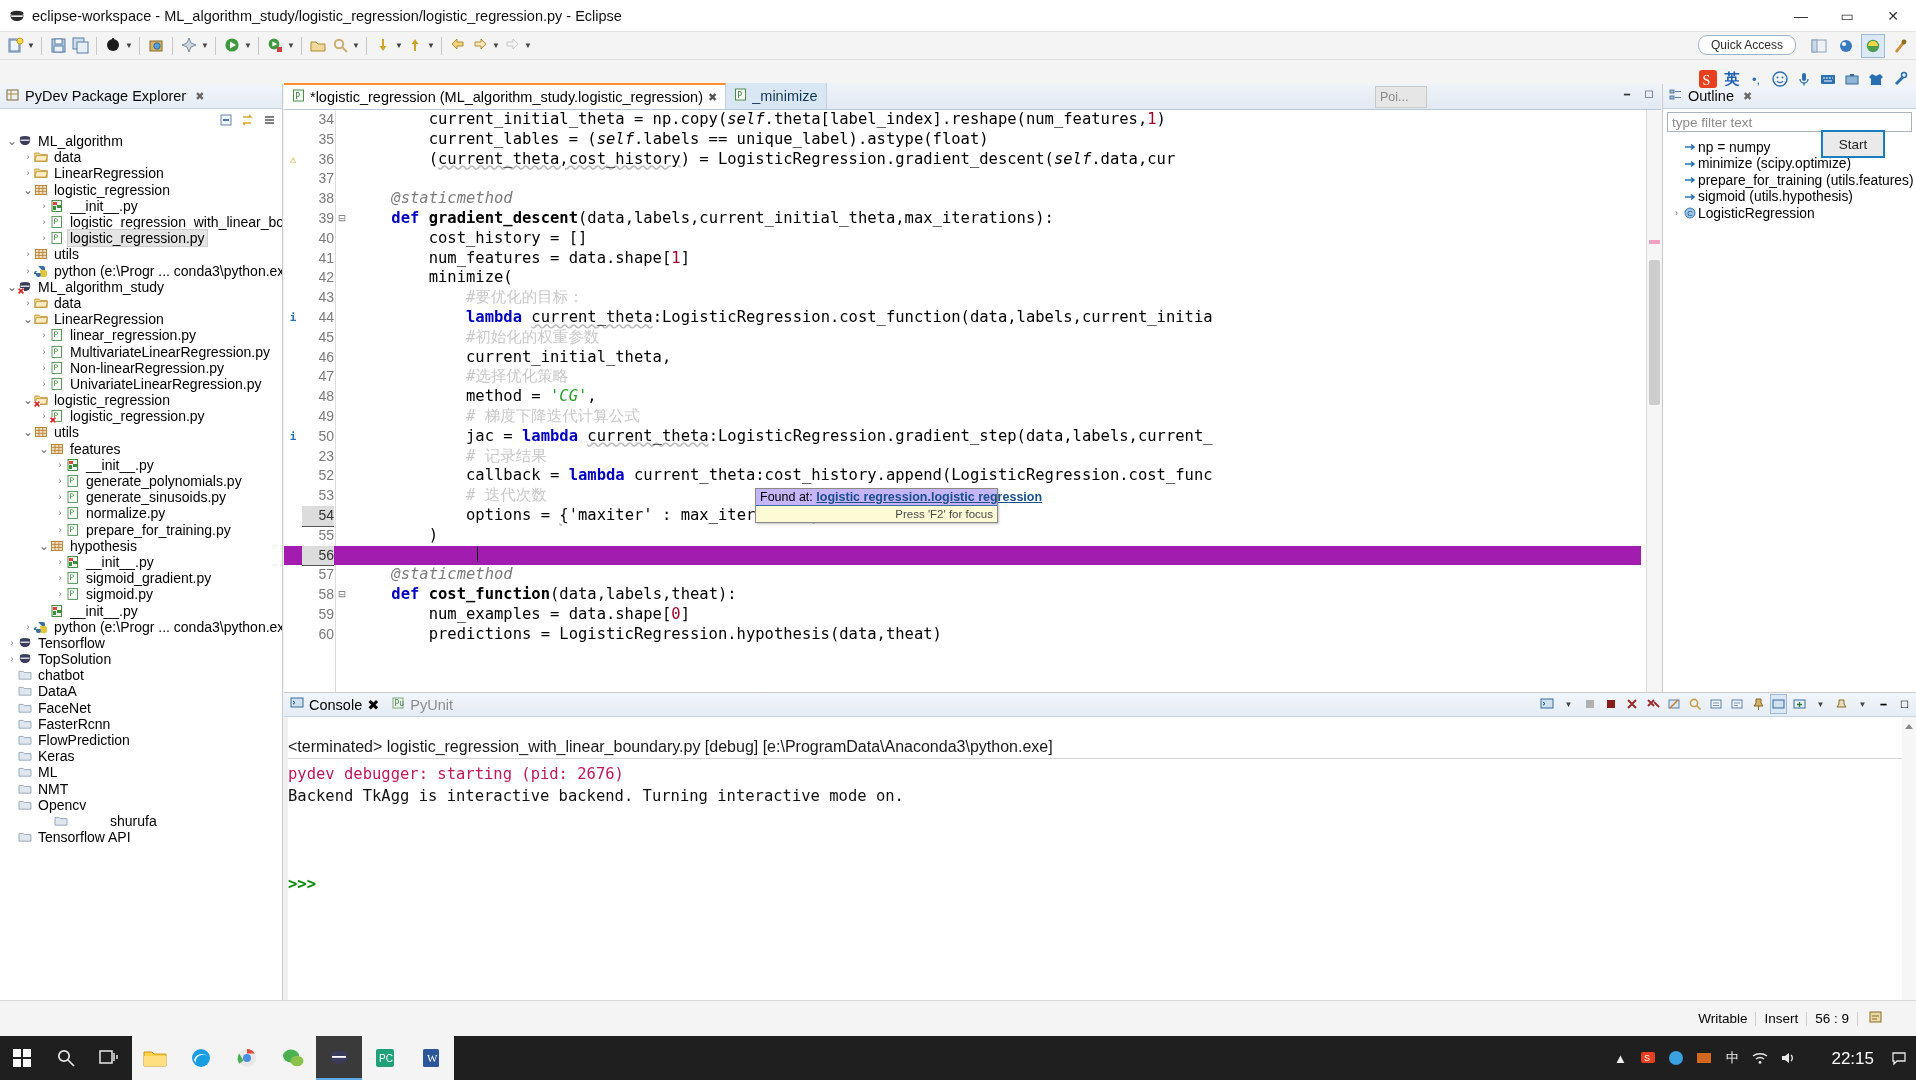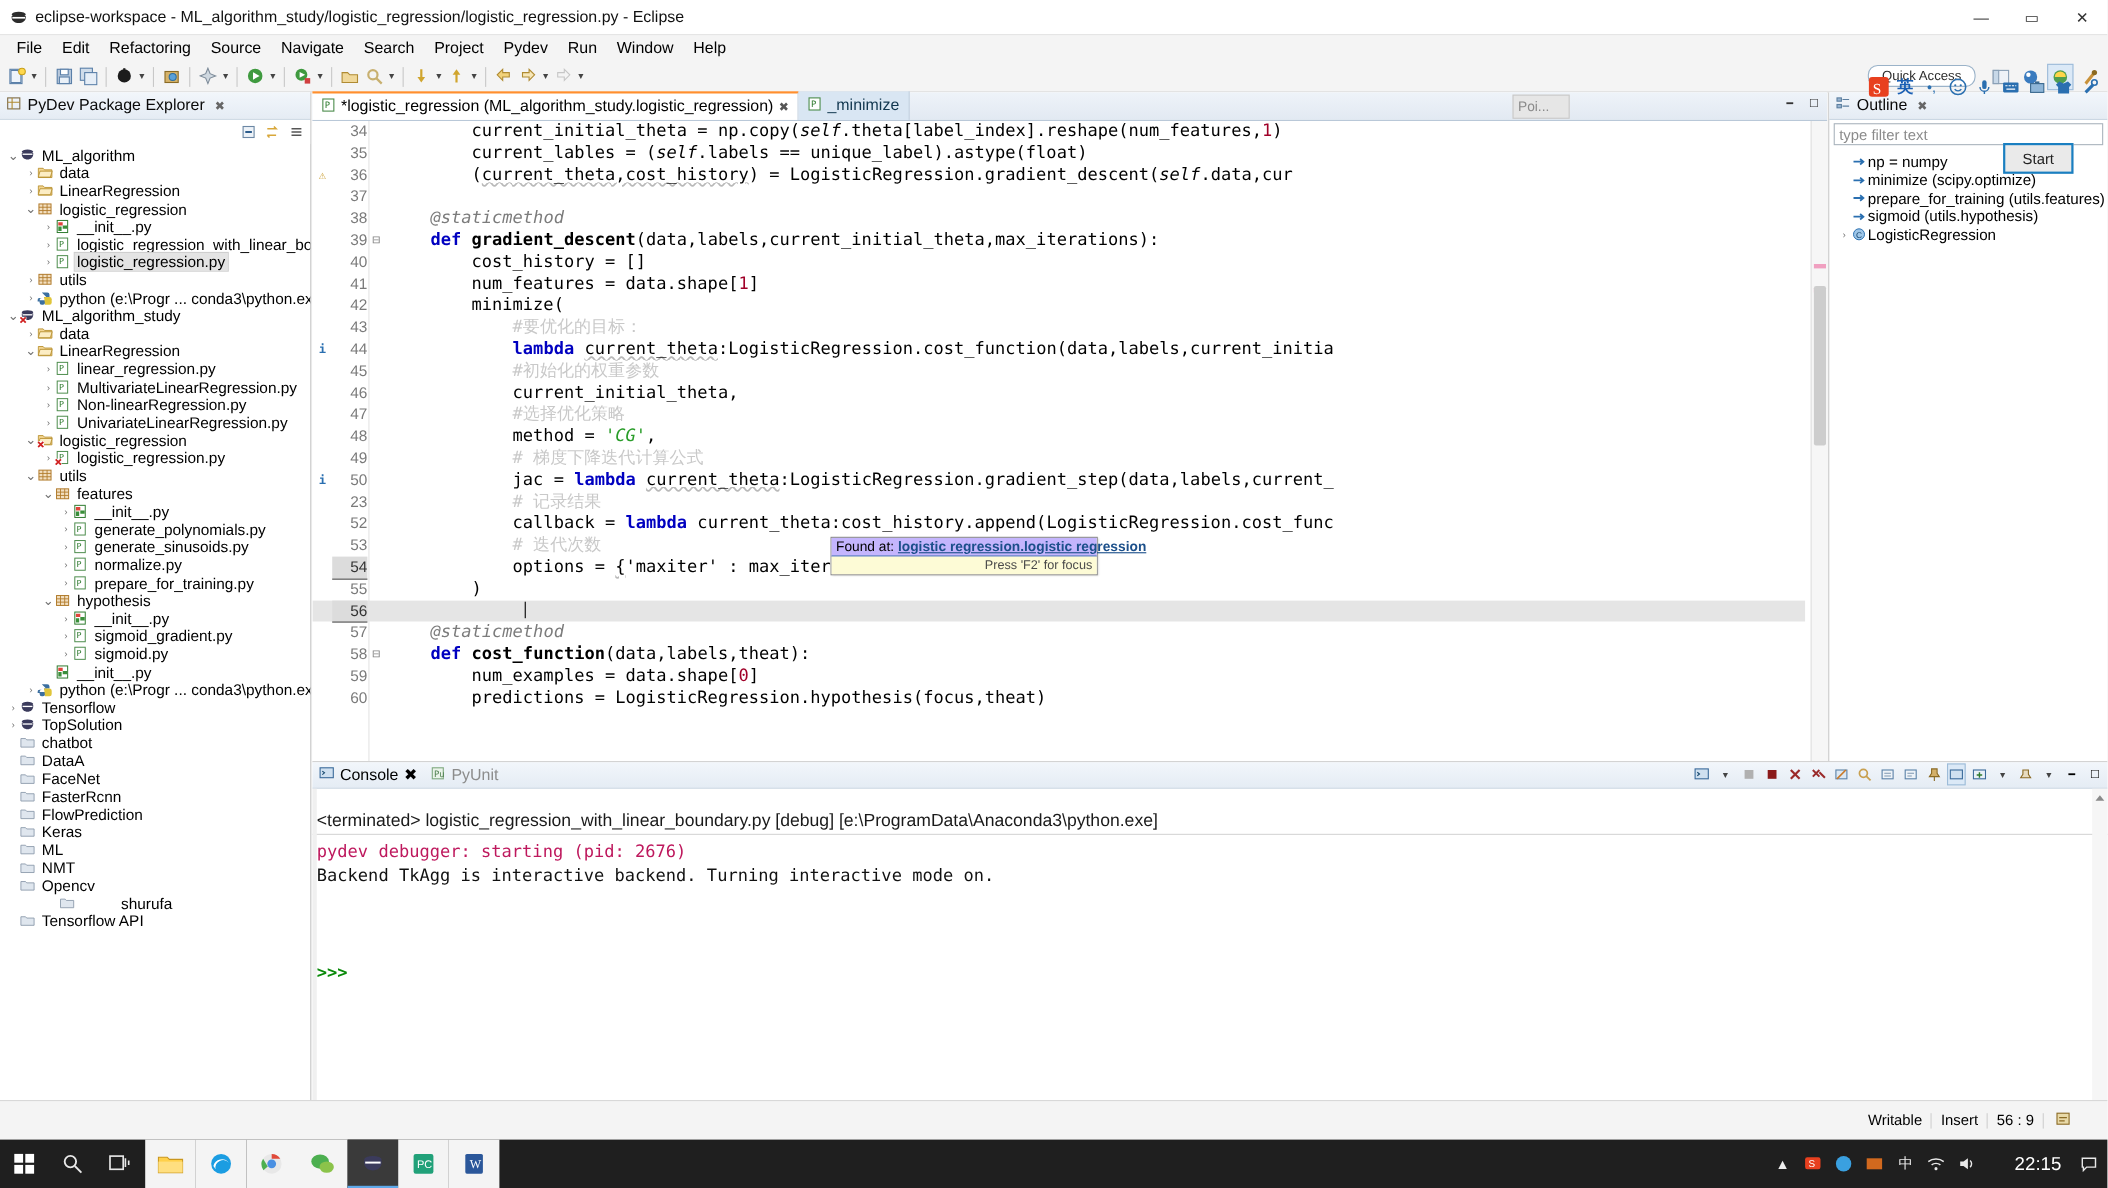--- a/index.html
+++ b/index.html
@@ -78,21 +78,21 @@
                 border-right:1px solid #ddd; }
   .gutter-fold { position:absolute; left:52px; top:0; width:14px; bottom:16px; background:#fff; }
   .codelines { position:absolute; left:0; top:0; right:20px; bottom:16px; }
   .cl { position:relative; height:19.8px; line-height:19.8px; white-space:pre;
         font-family:"DejaVu Sans Mono", monospace; font-size:15.5px; }
   .cl .ln { position:absolute; left:18px; width:32px; text-align:right; color:#7a7a7a;
             font-family:"Liberation Sans", sans-serif; font-size:14px; }
   .cl .mk { position:absolute; left:2px; width:14px; text-align:center; font-size:11px; }
   .cl .fd { position:absolute; left:52px; width:12px; text-align:center; color:#888; font-size:12px; }
   .cl .src { position:absolute; left:70px; right:0; }
-  .cl.cur { background:#e5e5e5;text-decoration:underline; }
+  .cl.cur { background:#a21caf;text-decoration:underline; }
   .cl.cur .ln { background:#dcdcdc; color:#333; border-bottom:1px solid #555; }
   .kw { color:#0000c0; font-weight:bold; }
   .cmt-cn { color:#c9c9c9; }
   .str { color:#2a9d2a; font-style:italic; }
   .num { color:#a00028; }
   .self { color:#000; font-style:italic; }
   .deco { color:#7c7c7c; font-style:italic; }
   .und { text-decoration:underline; text-decoration-style:wavy; text-decoration-color:#b9b9b9; }
 
   .v-scroll-ed { position:absolute; right:0; top:26px; width:15px; bottom:16px; background:#f6f6f6;
@@ -176,33 +176,20 @@
       </svg>
     </span>
     <span class="tb-text">eclipse-workspace - ML_algorithm_study/logistic_regression/logistic_regression.py - Eclipse</span>
     <div class="winbtns">
       <div class="winbtn">—</div>
       <div class="winbtn">▭</div>
       <div class="winbtn close">✕</div>
     </div>
   </div>
 
-  <div class="menubar">
-    <div class="mi">File</div>
-    <div class="mi">Edit</div>
-    <div class="mi">Refactoring</div>
-    <div class="mi">Source</div>
-    <div class="mi">Navigate</div>
-    <div class="mi">Search</div>
-    <div class="mi">Project</div>
-    <div class="mi">Pydev</div>
-    <div class="mi">Run</div>
-    <div class="mi">Window</div>
-    <div class="mi">Help</div>
-  </div>
 
   <div class="toolbar">
     <div class="tb-btn">
       <svg width="17" height="17">
           <rect x="2" y="2" width="11" height="13" fill="#fff" stroke="#5a7fa8"></rect>
           <path d="M3 3h6l3 3v8H3z" fill="#eef4fa" stroke="#5a7fa8"></path>
           <circle cx="13" cy="4" r="3" fill="#ffd84d" stroke="#c9a019"></circle>
         </svg>
     </div>
     <div class="tb-arrow">▼</div>
@@ -872,21 +859,21 @@
             <div class="cl"><span class="mk"><span style="color:#2a6fb0;font-weight:bold;">i</span></span><span class="ln">50</span><span class="fd"></span><span class="src">            jac = <span class="kw">lambda</span> <span class="und">current_theta</span>:LogisticRegression.gradient_step(data,labels,current_</span></div>
             <div class="cl"><span class="mk"></span><span class="ln">23</span><span class="fd"></span><span class="src">            <span class="cmt-cn"># 记录结果</span></span></div>
             <div class="cl"><span class="mk"></span><span class="ln">52</span><span class="fd"></span><span class="src">            callback = <span class="kw">lambda</span> current_theta:cost_history.append(LogisticRegression.cost_func</span></div>
             <div class="cl"><span class="mk"></span><span class="ln">53</span><span class="fd"></span><span class="src">            <span class="cmt-cn"># 迭代次数</span></span></div>
             <div class="cl"><span class="mk"></span><span class="ln" style="background:#dcdcdc;color:#333;border-bottom:1px solid #555;">54</span><span class="fd"></span><span class="src">            options = <span class="und">{</span>'maxiter' : max_iterations}</span></div>
             <div class="cl"><span class="mk"></span><span class="ln">55</span><span class="fd"></span><span class="src">        )</span></div>
             <div class="cl cur"><span class="mk"></span><span class="ln">56</span><span class="fd"></span><span class="src">        <span style="display: inline-block; width: 1px; height: 15px; background: rgb(0, 0, 0); vertical-align: -2px; margin-left: 48px;"></span></span></div>
             <div class="cl"><span class="mk"></span><span class="ln">57</span><span class="fd"></span><span class="src">    <span class="deco">@staticmethod</span></span></div>
             <div class="cl"><span class="mk"></span><span class="ln">58</span><span class="fd">⊟</span><span class="src">    <span class="kw">def</span> <b>cost_function</b>(data,labels,theat):</span></div>
             <div class="cl"><span class="mk"></span><span class="ln">59</span><span class="fd"></span><span class="src">        num_examples = data.shape[<span class="num">0</span>]</span></div>
-            <div class="cl"><span class="mk"></span><span class="ln">60</span><span class="fd"></span><span class="src">        predictions = LogisticRegression.hypothesis(focus,theat)</span></div>
+            <div class="cl"><span class="mk"></span><span class="ln">60</span><span class="fd"></span><span class="src">        predictions = LogisticRegression.hypothesis(data,theat)</span></div>
           </div>
 
         <div class="tooltip" style="left:471px;top:378px;width:243px;">
           <div class="tt-top">
             <span>Found at:</span>
             <span class="tt-link">logistic regression.logistic regression</span>
           </div>
           <div class="tt-bot">Press 'F2' for focus</div>
         </div>
       </div>

